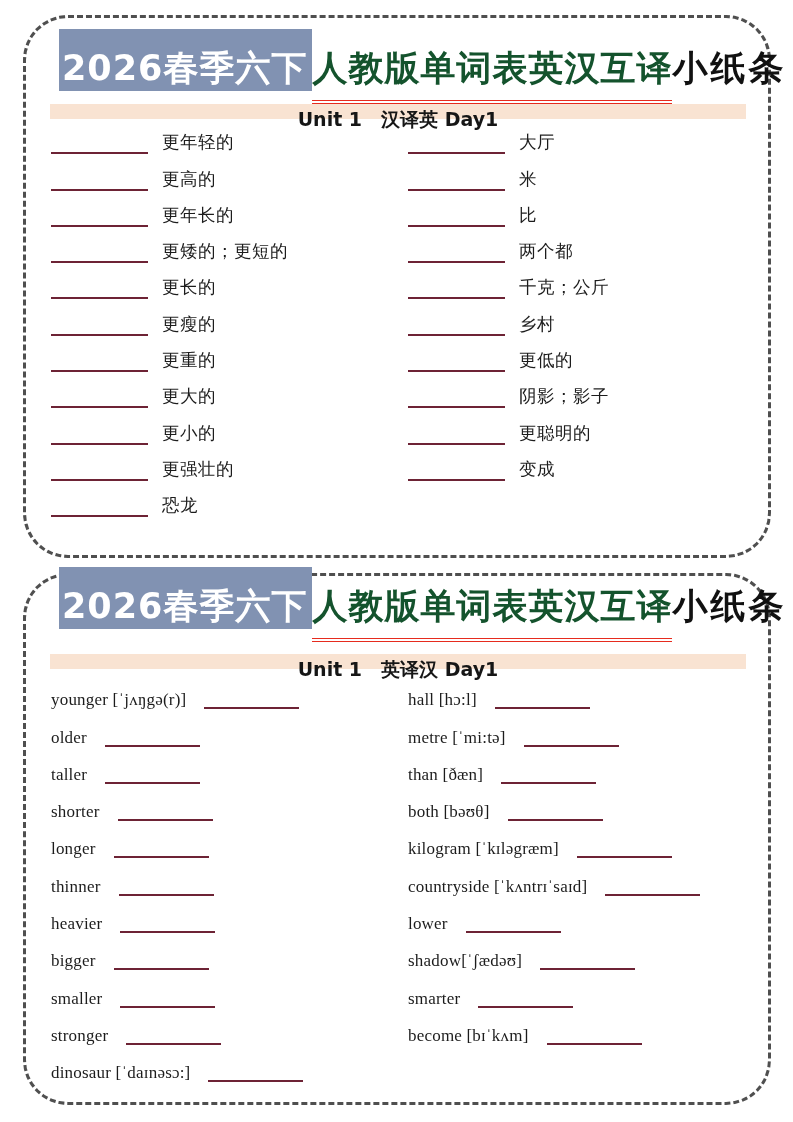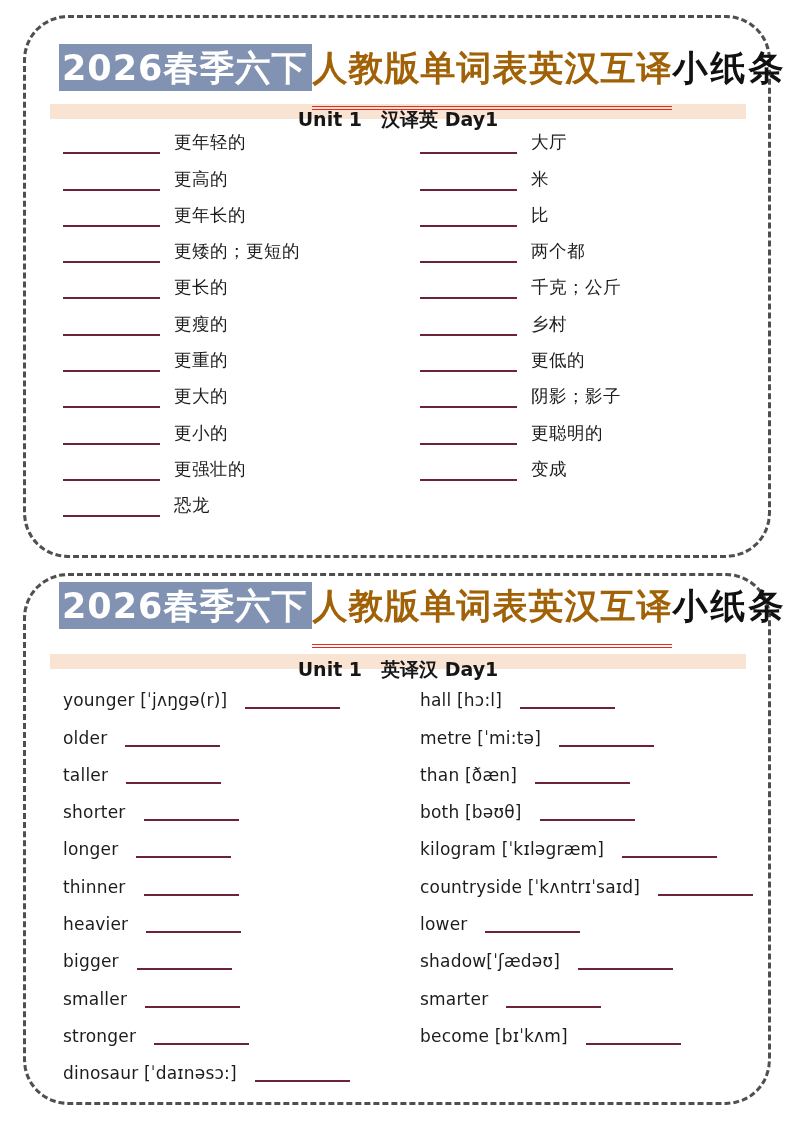--- a/index.html
+++ b/index.html
@@ -28,47 +28,48 @@
     font-size:35px;
     font-weight:bold;
     line-height:48px;
     white-space:nowrap;
     letter-spacing:1px;
   }
   .card-2 .title{margin-top:6px;}
   .title .hl{
     background:#8192b2;
     color:#ffffff;
-    padding:4px 5px 3px 3px;
+    padding:19px 5px 3px 3px;
   }
   .title .red{
-    color:#a16207;
+    color:#14532d;
     border-bottom:4px double #e62b1e;
-    padding-bottom:18px;
+    padding-bottom:12px;
   }
   .title .plain{color:#111111;letter-spacing:3px;}
 
   
   .unit-bar{
     margin:12px 22px 0 24px;
     background:#f9e3d2;
     text-align:center;
     font-weight:bold;
     font-size:19px;
     color:#161616;
     height:15px;
     line-height:31px;
   }
   .card-2 .unit-bar{margin-top:24px;}
 
   
   .cols{
-    margin:3px 8px 0 37px;
+    margin:3px 8px 0 25px;
     display:grid;
     grid-template-columns:357px 1fr;
+    font-family:Liberation Serif, serif;
   }
   .card-2 .cols{margin-top:7px;}
   .col{display:flex;flex-direction:column;}
 
   .row{
     display:flex;
     align-items:flex-end;
     height:36.3px;
   }
   .card-2 .row{height:37.3px;gap:12px;}

